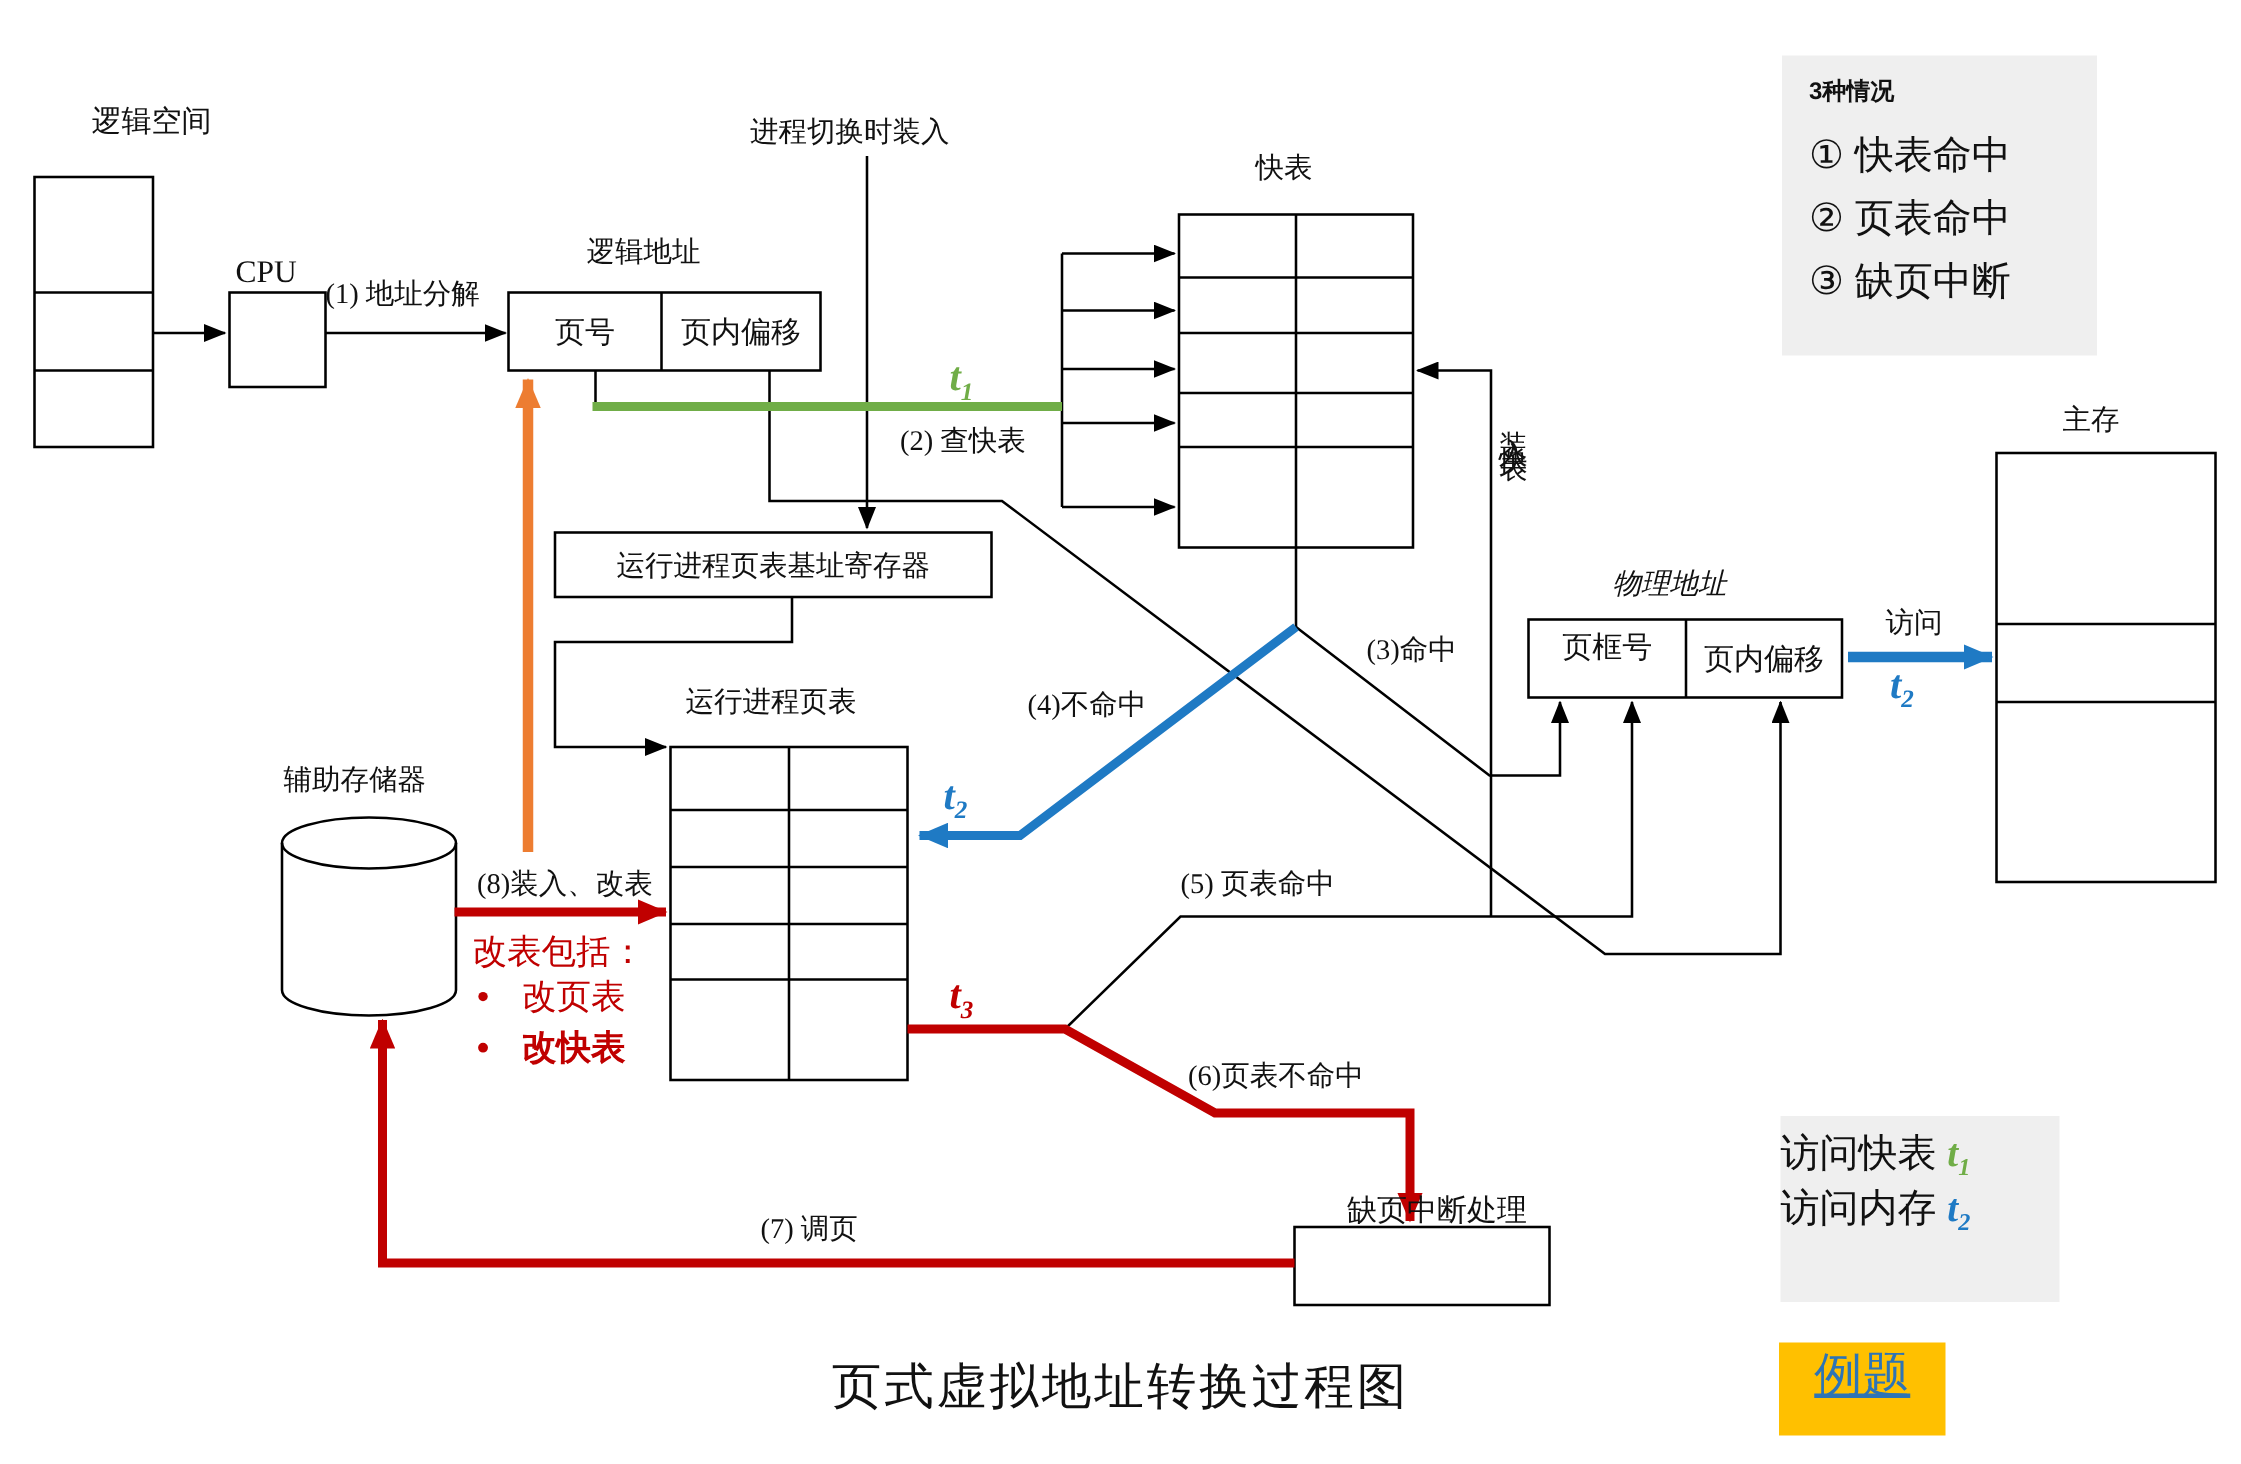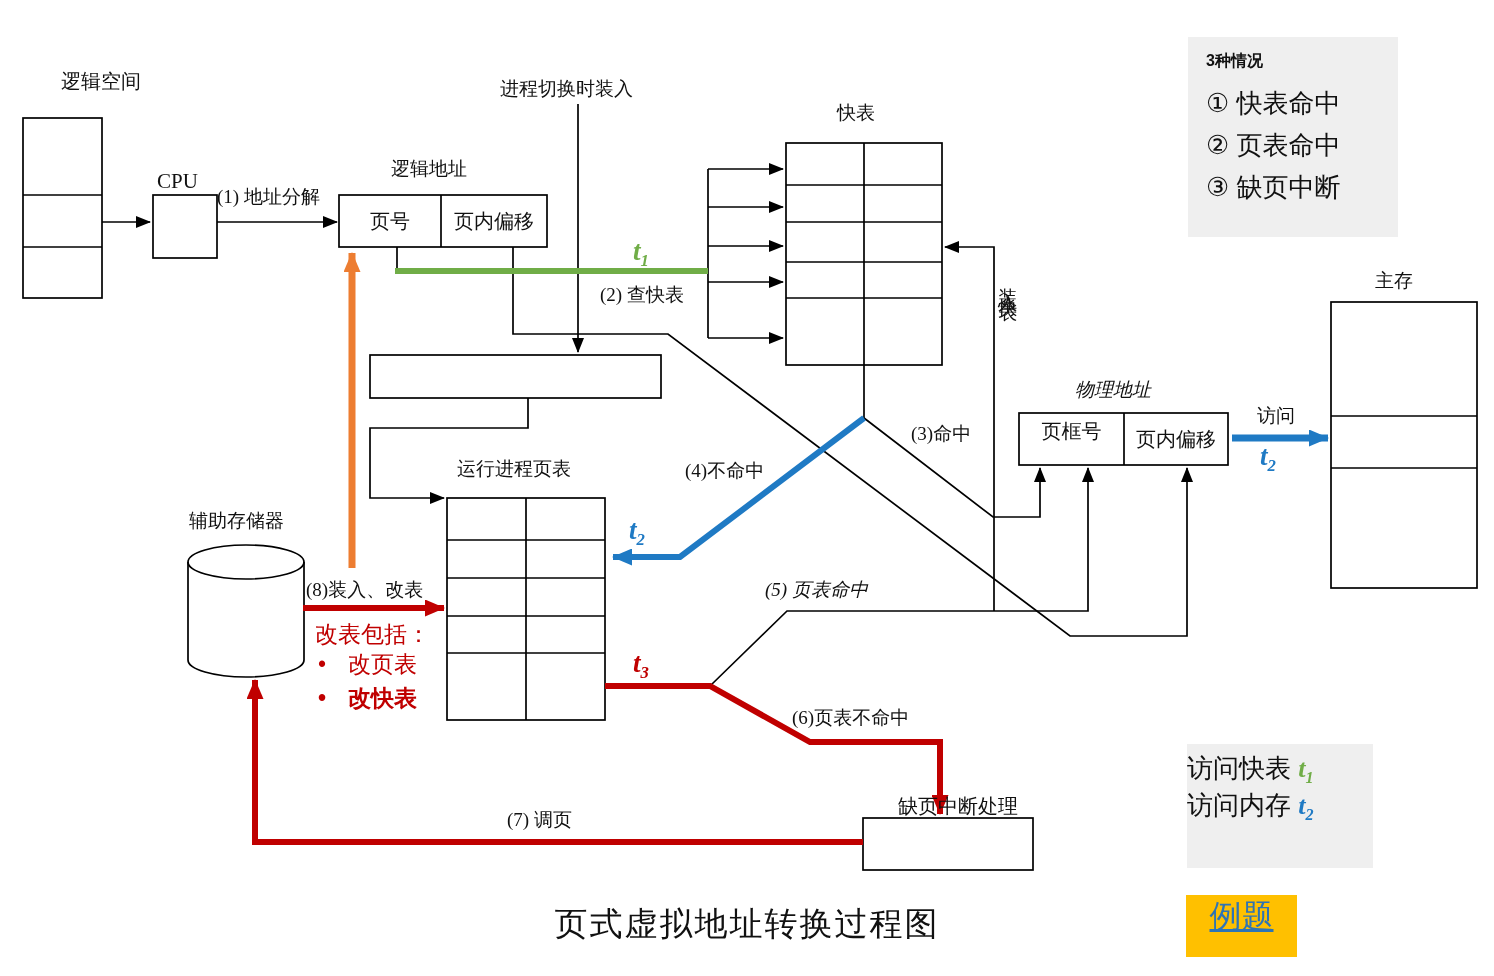--- a/index.html
+++ b/index.html
@@ -183,30 +183,31 @@
 
   <div class="lbl" style="left:837px;top:102px;">快表</div>
   <div class="lbl" style="left:600px;top:284px;">(2) 查快表</div>
   <div class="tsym green" style="position:absolute;left:633px;top:238px;"><span>t</span><sub>1</sub></div>
 
   <div class="lbl vtext" style="left:997px;top:272px;height:118px;">装入快表</div>
   <div class="lbl" style="left:911px;top:423px;">(3)命中</div>
   <div class="lbl" style="left:685px;top:460px;">(4)不命中</div>
   <div class="tsym blue" style="position:absolute;left:629px;top:517px;"><span>t</span><sub>2</sub></div>
 
+  <div class="cell" style="left:370px;top:355px;width:291px;height:43px;font-size:19px;">运行进程页表基址寄存器</div>
   <div class="lbl" style="left:457px;top:458px;">运行进程页表</div>
 
   <div class="lbl" style="left:189px;top:510px;">辅助存储器</div>
-  <div class="lbl" style="left:306px;top:579px;">(8)装入、改表</div>
+  <div class="lbl" style="left:306px;top:579px;padding-left:12px;">(8)装入、改表</div>
 
   <div class="rednote" style="left:315px;top:619px;">改表包括：</div>
   <div class="rednote" style="left:318px;top:649px;"><span class="bullet">•</span><span>改页表</span></div>
   <div class="rednote" style="left:318px;top:683px;font-weight:bold;"><span class="bullet">•</span><span>改快表</span></div>
 
-  <div class="lbl" style="left:765px;top:579px;font-style:italic;">(5) 页表命中</div>
+  <div class="lbl" style="left:787px;top:579px;">(5) 页表命中</div>
   <div class="tsym red" style="position:absolute;left:633px;top:650px;"><span>t</span><sub>3</sub></div>
   <div class="lbl" style="left:792px;top:707px;">(6)页表不命中</div>
 
   <div class="cell" style="left:863px;top:780px;width:190px;height:52px;">缺页中断处理</div>
   <div class="lbl" style="left:507px;top:809px;">(7) 调页</div>
 
   <div class="lbl" style="left:1075px;top:379px;font-style:italic;">物理地址</div>
   <div class="cell" style="left:1019px;top:413px;width:105px;height:36px;">页框号</div>
   <div class="cell" style="left:1124px;top:413px;width:104px;height:52px;">页内偏移</div>
   <div class="lbl" style="left:1257px;top:405px;">访问</div>

